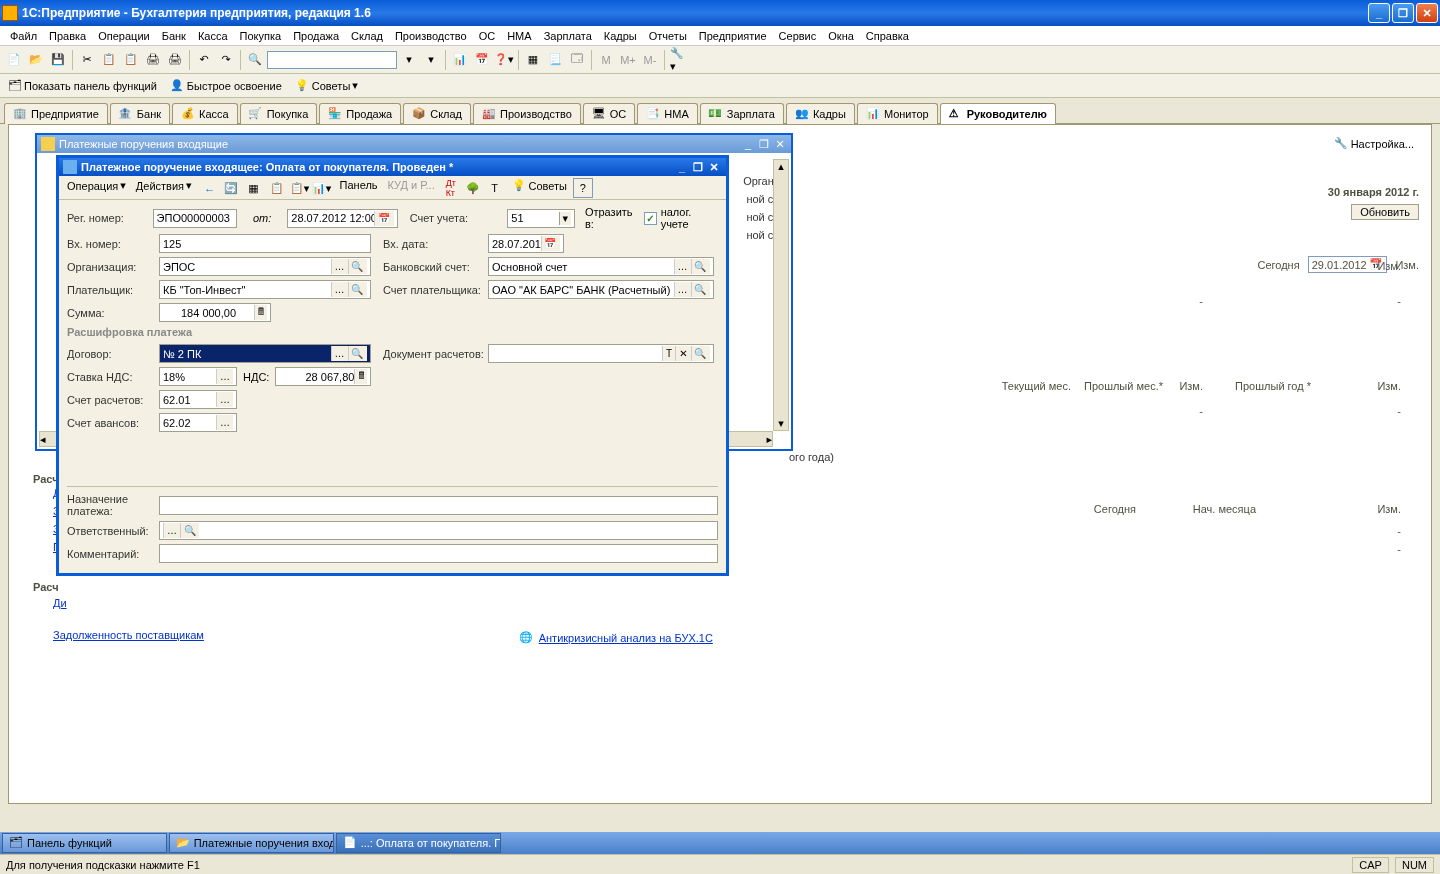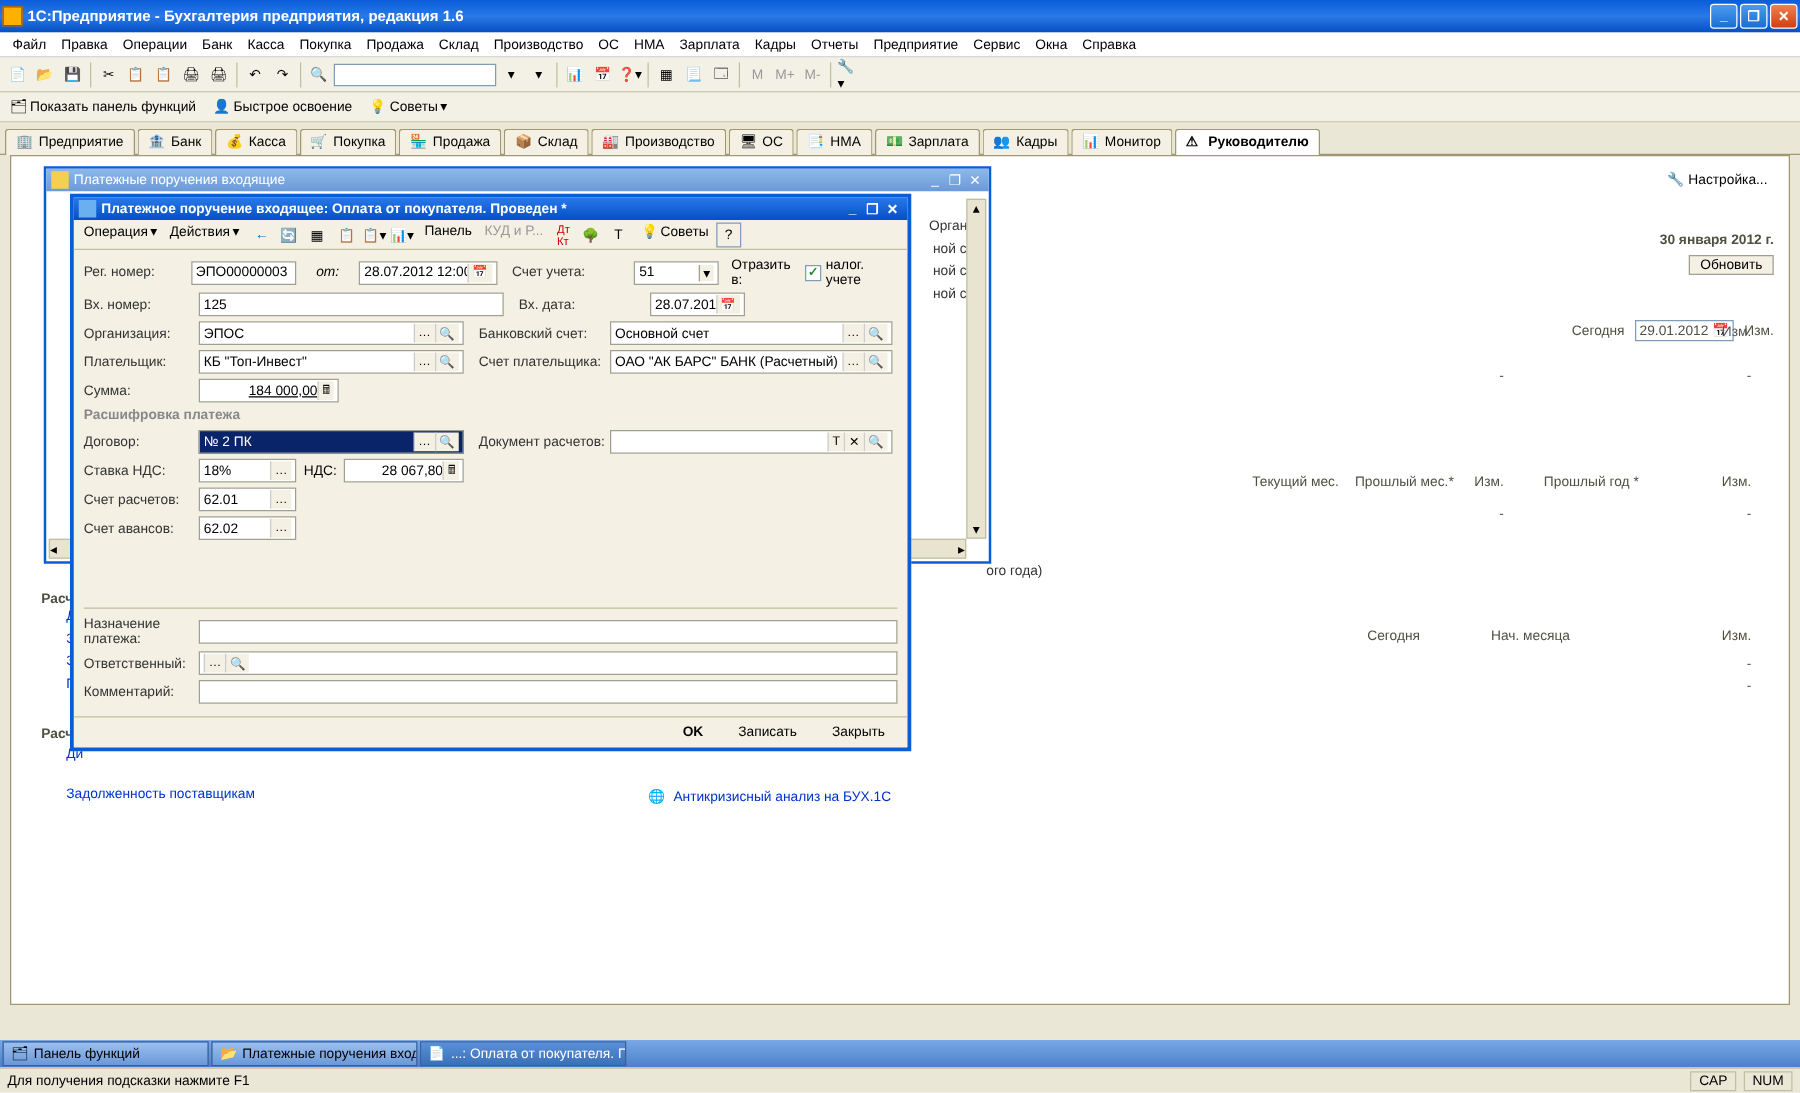--- a/index.html
+++ b/index.html
@@ -33,21 +33,21 @@
 
 .right-panel { position: absolute; right: 12px; top: 10px; display:flex; flex-direction:column; align-items:flex-end; gap:6px; }
 .settings-btn { display:flex; align-items:center; gap:3px; padding:1px 4px; border:1px solid transparent; }
 .date-header { color:#505040; font-weight:bold; margin-top: 28px; }
 .today-row { display:flex; align-items:center; gap:8px; color:#505040; margin-top: 30px;}
 .date-box { border:1px solid #7f9db9; background:#fff; padding:1px 3px; display:flex; align-items:center; gap:3px;}
 .refresh-btn { border:1px solid #a0a090; background:#f4f1e4; padding:1px 8px; }
 
 .col-hdr { position:absolute; color:#505040; font-size:11px; }
 
-.link { color: #0033cc; cursor:pointer; }
+.link { color: #0033cc; text-decoration: underline; cursor:pointer; }
 .links-left { position:absolute; left:44px; display:flex; flex-direction:column; gap:6px; }
 
 
 .bg-window { position:absolute; left:35px; top:133px; width:758px; height:318px; background:#fff; border:2px solid #0a5dd8; }
 .bg-window .bg-title { background: linear-gradient(to bottom,#8db8e8,#6a9ad8); height:18px; display:flex; align-items:center; padding:0 4px; color:#fff; font-size:11px; }
 .bg-title .ico { width:14px;height:14px; background:#f5d050; margin-right:4px; }
 .bg-title .spacer{flex:1;}
 .bg-title .wbtn{width:14px;height:14px;display:flex;align-items:center;justify-content:center;margin-left:2px;}
 
 
@@ -370,21 +370,21 @@
           <input value="51" style="">
           <span class="combo-arrow">▾</span>
         </div>
       <span style="margin-left:10px;">Отразить в:</span>
       <span class="chk" style="margin:0 4px;">✓</span>
       <span>налог. учете</span>
     </div>
 
     <div class="form-row">
       <span class="lbl">Вх. номер:</span>
-      <div class="input" style="width:244px;">
+      <div class="input" style="width:212px;">
           <input value="125" style="">
         </div>
       <span class="lbl2">Вх. дата:</span>
       <div class="input" style="width:76px;">
           <input value="28.07.2012" style="">
           <span class="btn-suffix">📅</span>
         </div>
     </div>
 
     <div class="form-row">
@@ -413,21 +413,21 @@
       <div class="input" style="width:226px;">
           <input value="ОАО &quot;АК БАРС&quot; БАНК (Расчетный)" style="">
           <span class="btn-suffix">…</span>
           <span class="btn-suffix">🔍</span>
         </div>
     </div>
 
     <div class="form-row">
       <span class="lbl">Сумма:</span>
       <div class="input" style="width:112px; text-align:right;">
-          <input style="text-align: right; text-decoration: underline;" value="184 000,00">
+          <input style="text-align: center;" value="184 000,00">
           <span class="btn-suffix">🖩</span>
         </div>
     </div>
 
     <div class="section-hdr">Расшифровка платежа</div>
 
     <div class="form-row">
       <span class="lbl">Договор:</span>
       <div class="input selected" style="width:212px;">
           <input value="№ 2 ПК" style="">
@@ -488,25 +488,20 @@
           <span class="btn-suffix">🔍</span>
         </div>
     </div>
     <div class="form-row">
       <span class="lbl">Комментарий:</span>
       <div class="input" style="flex:1;">
           <input style="">
         </div>
     </div>
   </div>
-  <div class="dlg-footer">
-    <span class="btn primary">OK</span>
-    <span class="btn">Записать</span>
-    <span class="btn">Закрыть</span>
-  </div>
 </div>
 
 <div class="wintabs">
   <div class="wtab">
       <span class="ico">🗂</span>
       <span>Панель функций</span>
     </div>
   <div class="wtab">
       <span class="ico">📂</span>
       <span>Платежные поручения вход...</span>

